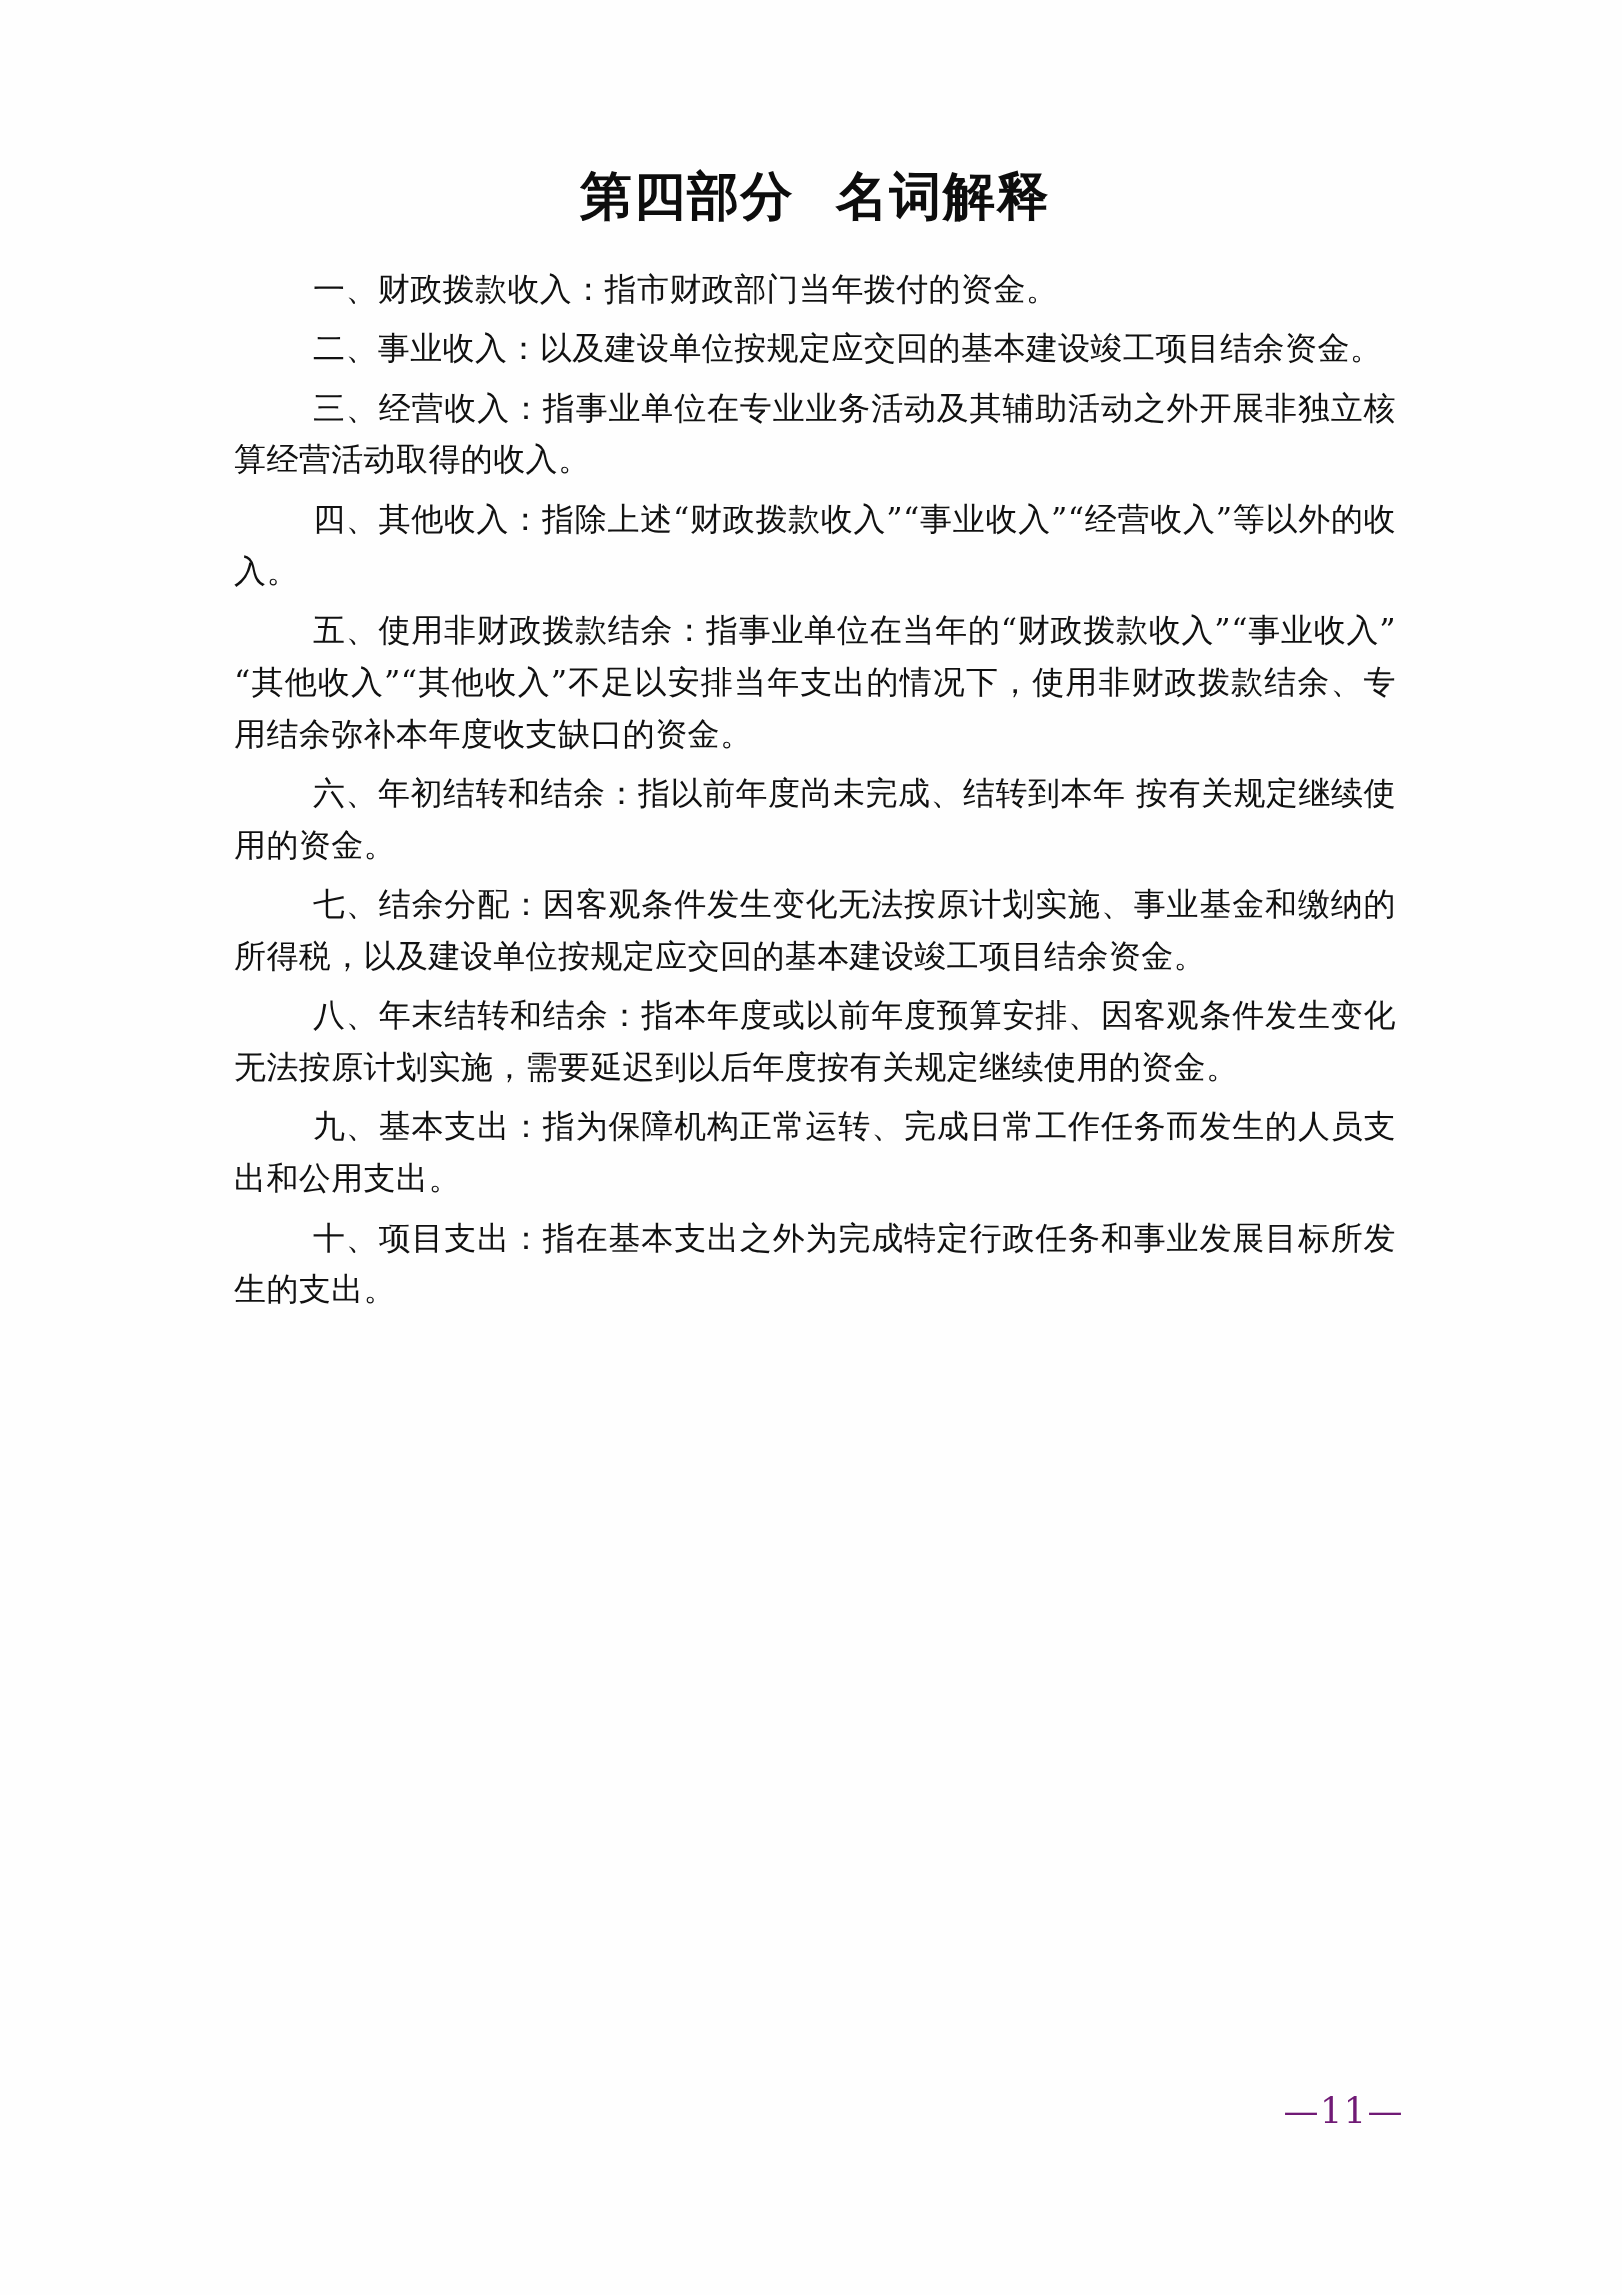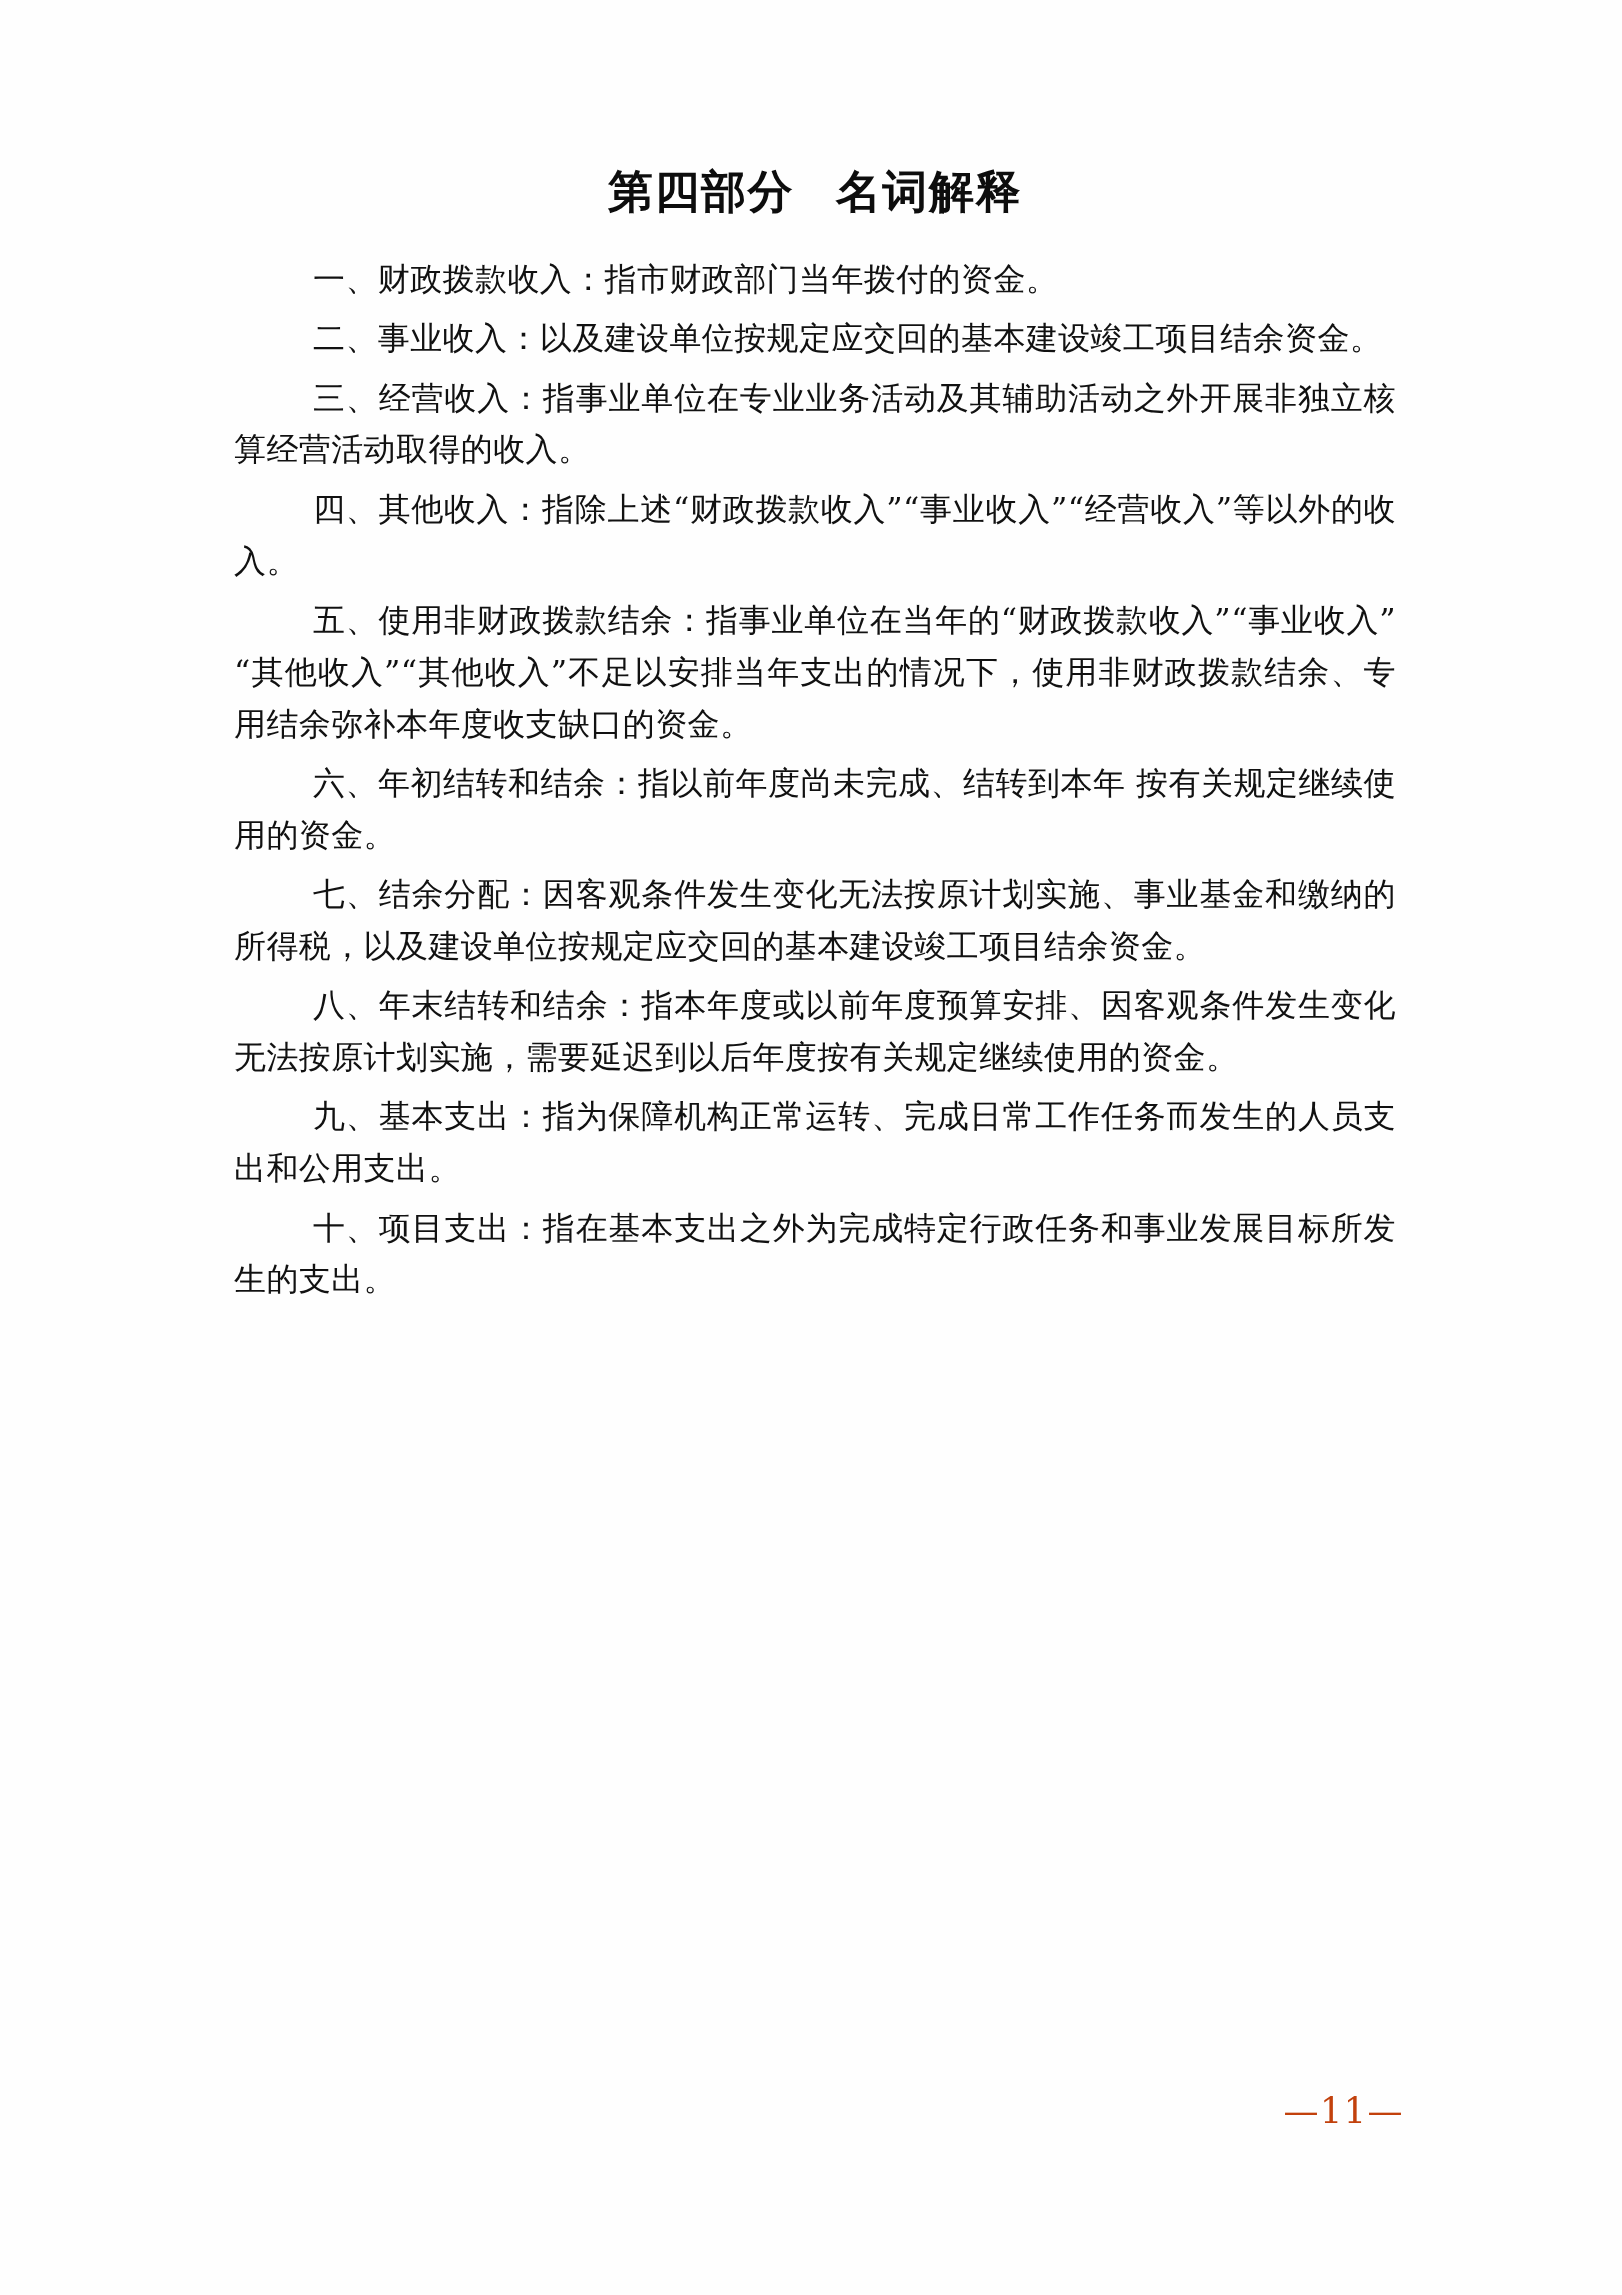--- a/index.html
+++ b/index.html
@@ -24,21 +24,21 @@
     background: #fefefe;
   }
   .content {
     position: absolute;
     left: 234px;
     top: 162px;
     width: 1162px;
   }
   .doc-title {
     text-align: center;
-    font-size: 45px;
+    font-size: 52px;
     font-weight: bold;
     letter-spacing: 1.5px;
     margin: 0 0 32px 0;
     font-family: "DejaVu Serif", "Liberation Serif", serif;
     color: #0d0d0d;
   }
   .doc-title .gap {
     display: inline-block;
     width: 42px;
   }
@@ -54,21 +54,21 @@
   }
   .page-number {
     position: absolute;
     left: 0;
     top: 2091px;
     width: 1623px;
     text-align: right;
     padding-right: 219px;
     box-sizing: border-box;
     font-size: 35px;
-    color: #c2410c;
+    color: #701a75;
     letter-spacing: 1.5px;
   }
 </style>
 </head>
 <body>
 
 <div class="page">
 
   <div class="content">
 

